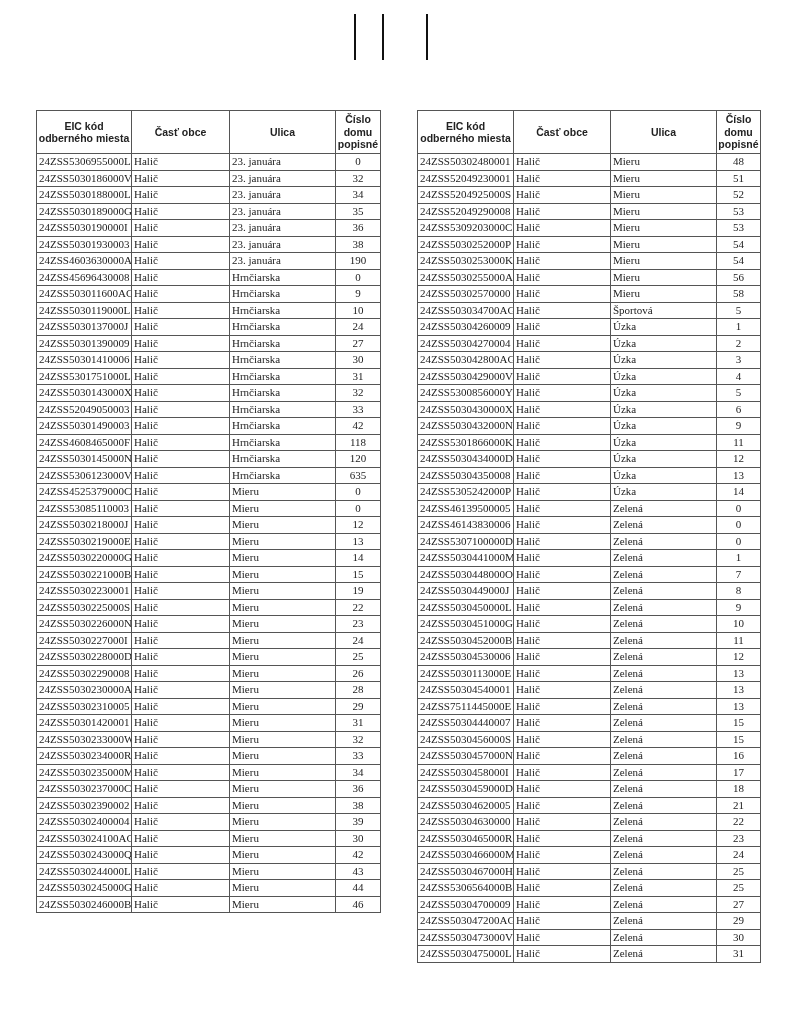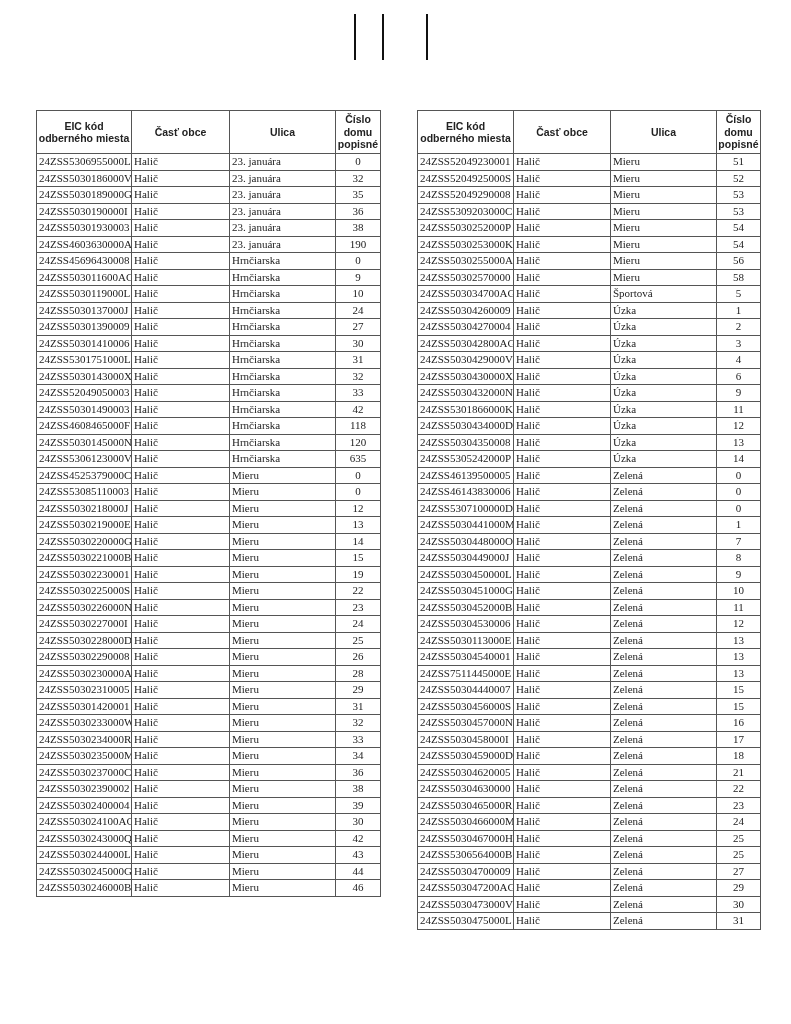--- a/index.html
+++ b/index.html
@@ -64,20 +64,26 @@
         <td>23. januára</td>
         <td class="num">0</td>
       </tr>
       <tr>
         <td>24ZSS5030186000V</td>
         <td>Halič</td>
         <td>23. januára</td>
         <td class="num">32</td>
       </tr>
       <tr>
+        <td>24ZSS5030188000L</td>
+        <td>Halič</td>
+        <td>23. januára</td>
+        <td class="num">34</td>
+      </tr>
+      <tr>
         <td>24ZSS5030189000G</td>
         <td>Halič</td>
         <td>23. januára</td>
         <td class="num">35</td>
       </tr>
       <tr>
         <td>24ZSS5030190000I</td>
         <td>Halič</td>
         <td>23. januára</td>
         <td class="num">36</td>
@@ -341,20 +347,26 @@
   <thead>
     <tr>
       <th>EIC kód odberného miesta</th>
       <th>Časť obce</th>
       <th>Ulica</th>
       <th>Číslo domu popisné</th>
     </tr>
   </thead>
   <tbody>
       <tr>
+        <td>24ZSS50302480001</td>
+        <td>Halič</td>
+        <td>Mieru</td>
+        <td class="num">48</td>
+      </tr>
+      <tr>
         <td>24ZSS52049230001</td>
         <td>Halič</td>
         <td>Mieru</td>
         <td class="num">51</td>
       </tr>
       <tr>
         <td>24ZSS5204925000S</td>
         <td>Halič</td>
         <td>Mieru</td>
         <td class="num">52</td>
@@ -417,20 +429,26 @@
         <td>24ZSS503042800AG</td>
         <td>Halič</td>
         <td>Úzka</td>
         <td class="num">3</td>
       </tr>
       <tr>
         <td>24ZSS5030429000V</td>
         <td>Halič</td>
         <td>Úzka</td>
         <td class="num">4</td>
+      </tr>
+      <tr>
+        <td>24ZSS5300856000Y</td>
+        <td>Halič</td>
+        <td>Úzka</td>
+        <td class="num">5</td>
       </tr>
       <tr>
         <td>24ZSS5030430000X</td>
         <td>Halič</td>
         <td>Úzka</td>
         <td class="num">6</td>
       </tr>
       <tr>
         <td>24ZSS5030432000N</td>
         <td>Halič</td>

